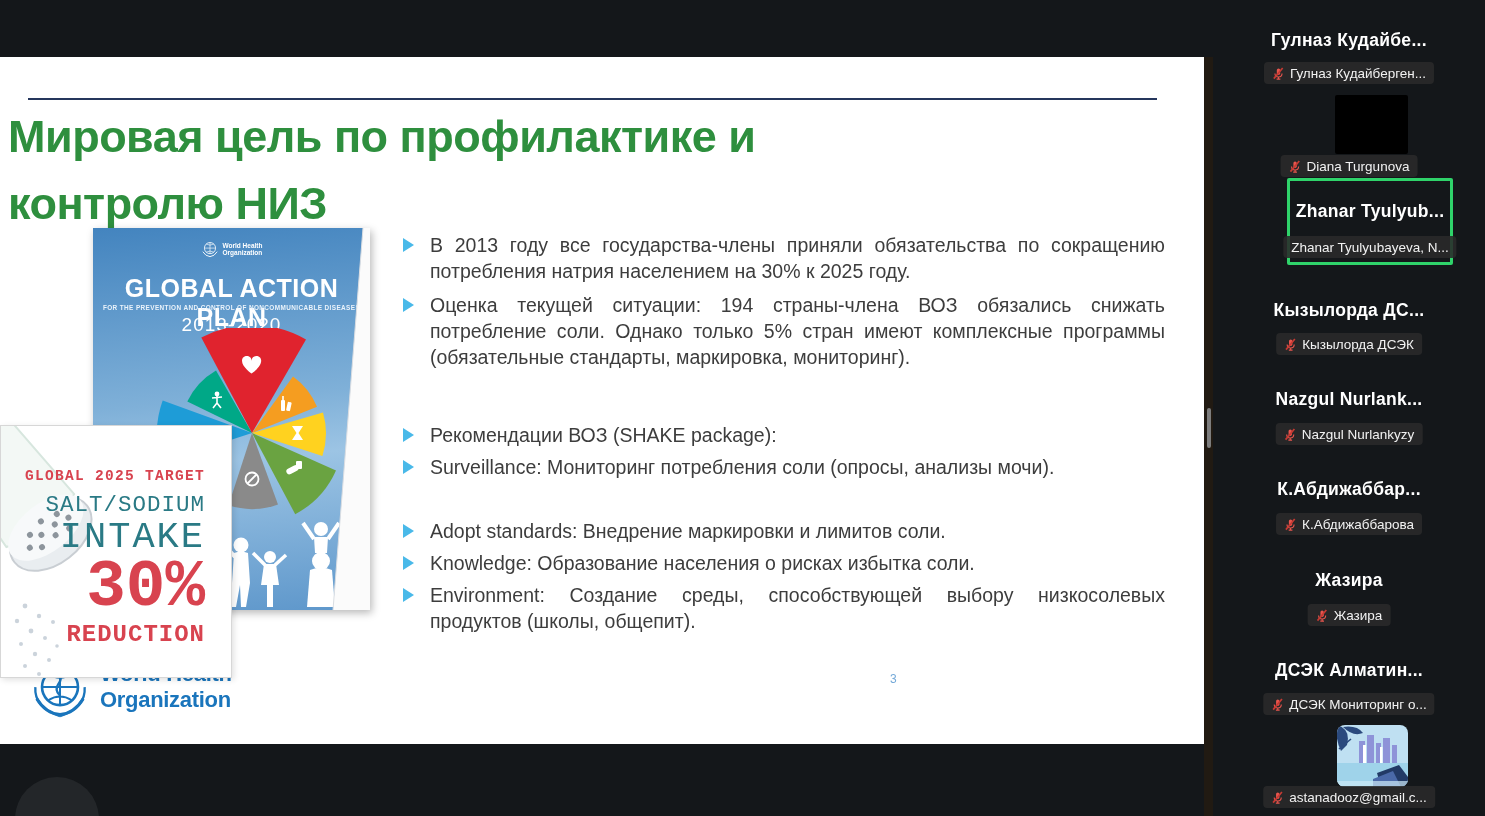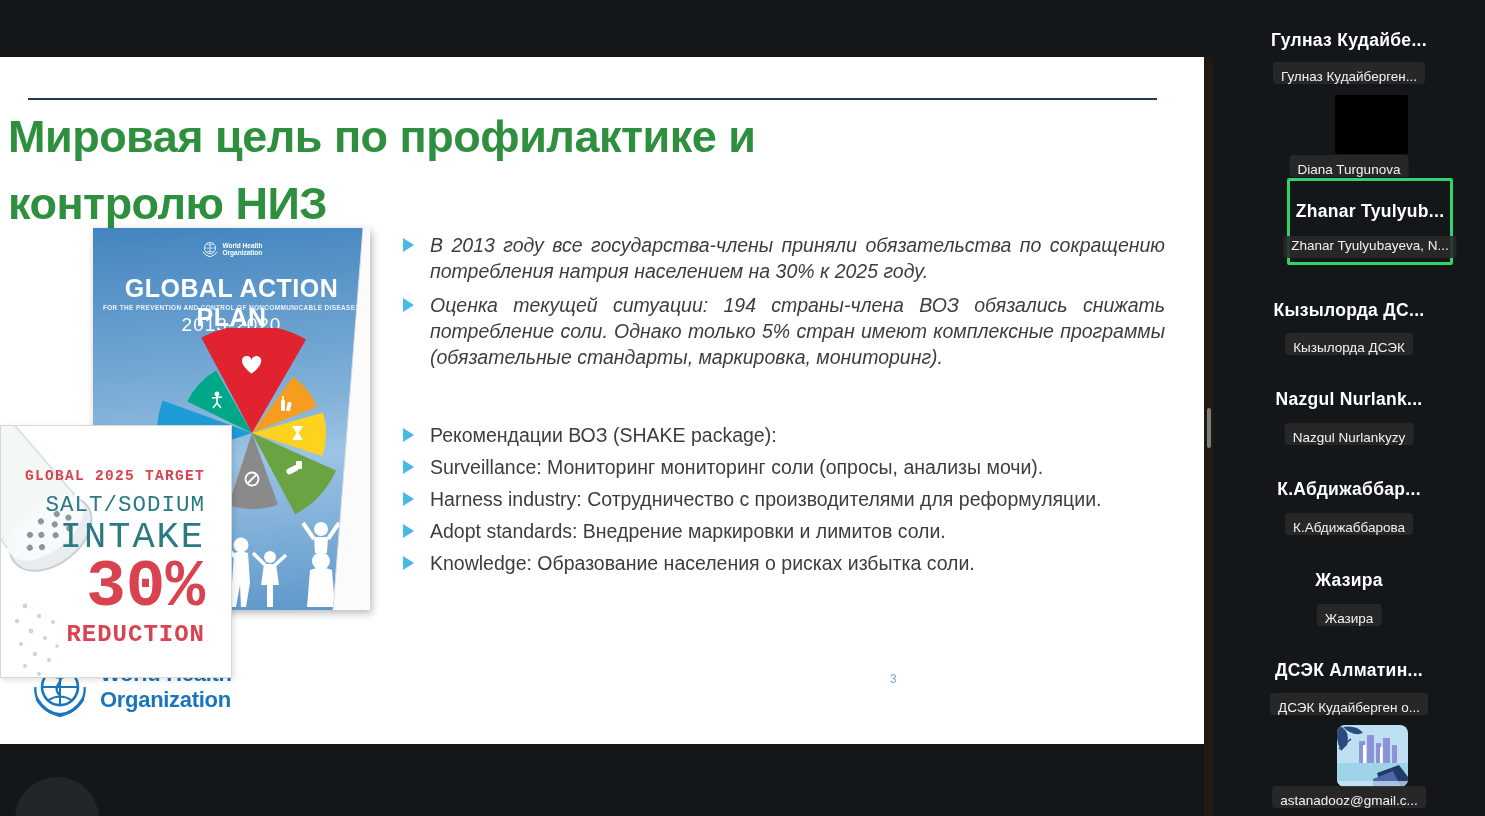--- a/index.html
+++ b/index.html
@@ -23,21 +23,21 @@
                font-size:25px;font-weight:bold;letter-spacing:.5px;}
   .cover-sub{position:absolute;left:0;top:76px;width:100%;text-align:center;color:#eaf3fb;
              font-size:6.4px;letter-spacing:.4px;font-weight:bold;}
   .cover-years{position:absolute;left:0;top:86px;width:100%;text-align:center;color:#fff;
                font-size:19px;font-weight:normal;letter-spacing:1px;}
   .page-curl{position:absolute;right:0;top:0;width:40px;height:100%;}
 
   
   .bullet{position:absolute;left:403px;width:762px;font-size:19.5px;color:#3d3d3d;line-height:26px;}
   .bullet .txt{display:block;margin-left:27px;}
-  .bullet.just .txt{text-align:justify;font-style:italic;}
+  .bullet.just .txt{text-align:justify;}
   .arrow{position:absolute;left:0;top:6px;width:0;height:0;border-left:11px solid #49b9e9;
          border-top:7px solid transparent;border-bottom:7px solid transparent;}
 
   
   .target-card{position:absolute;left:0;top:368px;width:232px;height:253px;background:#ffffff;
                border:1px solid #d7d7d7;box-shadow:2px 2px 6px rgba(0,0,0,.12);z-index:5;overflow:hidden;}
   .tc-text{position:absolute;right:26px;top:42px;text-align:right;font-family:Liberation Mono, monospace;}
   .tc-kicker{font-size:14.5px;font-weight:bold;color:#d8434f;letter-spacing:1.3px;}
   .tc-line1{font-size:22.5px;color:#2a7a85;letter-spacing:1px;margin-top:8px;}
   .tc-line2{font-size:37px;color:#2a7a85;letter-spacing:2px;line-height:38px;}
@@ -49,21 +49,21 @@
   .who-footer-text{color:#1a75bc;font-weight:bold;font-size:22px;line-height:26px;letter-spacing:-0.3px;}
   .page-num{position:absolute;left:890px;top:615px;font-size:12px;color:#74a9d8;}
 
   
   .gap-strip{position:absolute;left:1204px;top:57px;width:9px;height:759px;background:#211a12;}
   .scroll-thumb{position:absolute;left:1207px;top:408px;width:4px;height:40px;background:#7d7d7d;border-radius:2px;}
   .sidebar{position:absolute;left:1213px;top:0;width:272px;height:816px;}
   .p-name{position:absolute;left:0;width:100%;text-align:center;color:#fff;font-weight:bold;
           font-size:17.5px;letter-spacing:.3px;white-space:nowrap;}
   .chip{position:absolute;left:50%;transform:translateX(-50%);display:flex;align-items:center;gap:5px;
-        background:rgba(42,42,42,.88);border-radius:4px;padding:2px 8px;height:22px;white-space:nowrap;flex-direction:column;}
+        background:rgba(42,42,42,.88);border-radius:4px;padding:2px 8px;height:22px;white-space:nowrap;}
   .chip-label{color:#f2f2f2;font-size:13.5px;}
   .video-black{position:absolute;left:122px;top:95px;width:73px;height:59px;background:#000;border-radius:2px;}
   .active-tile{position:absolute;left:74px;top:178px;width:166px;height:87px;border:3px solid #2fd36a;border-radius:2px;}
   .active-tile .p-name{top:20px;}
   .active-tile .chip{bottom:4px;}
   .avatar{position:absolute;left:124px;top:725px;width:71px;height:62px;border-radius:8px;overflow:hidden;}
   .corner-circle{position:absolute;left:15px;top:777px;width:84px;height:84px;border-radius:50%;background:#232629;}
 </style>
 </head>
 <body>
@@ -166,33 +166,33 @@
     <div class="bullet just" style="top:235px">
       <span class="arrow"></span>
       <span class="txt">Оценка текущей ситуации: 194 страны-члена ВОЗ обязались снижать потребление соли. Однако только 5% стран имеют комплексные программы (обязательные стандарты, маркировка, мониторинг).</span>
     </div>
     <div class="bullet" style="top:365px">
       <span class="arrow"></span>
       <span class="txt">Рекомендации ВОЗ (SHAKE package):</span>
     </div>
     <div class="bullet" style="top:397px">
       <span class="arrow"></span>
-      <span class="txt">Surveillance: Мониторинг мониторинг соли (опросы, анализы мочи).</span>
-    </div>
-    <div class="bullet" style="top:429px">
-      <span class="arrow"></span>
-      <span class="txt">Harness industry: Сотрудничество с производителями для реформуляции.</span>
+      <span class="txt">Surveillance: Мониторинг потребления соли (опросы, анализы мочи).</span>
     </div>
     <div class="bullet" style="top:461px">
       <span class="arrow"></span>
       <span class="txt">Adopt standards: Внедрение маркировки и лимитов соли.</span>
     </div>
     <div class="bullet" style="top:493px">
       <span class="arrow"></span>
       <span class="txt">Knowledge: Образование населения о рисках избытка соли.</span>
+    </div>
+    <div class="bullet just" style="top:525px">
+      <span class="arrow"></span>
+      <span class="txt">Environment: Создание среды, способствующей выбору низкосолевых продуктов (школы, общепит).</span>
     </div>
 
     <div class="who-footer">
       <svg width="64" height="58" viewBox="0 0 20 20">
         <circle cx="10" cy="9" r="6.2" fill="none" stroke="#1a75bc" stroke-width="0.9"></circle>
         <path d="M10 2.8 V15.2 M4 9 H16 M6 4.5 Q10 7 14 4.5 M6 13.5 Q10 11 14 13.5" fill="none" stroke="#1a75bc" stroke-width="0.7"></path>
         <path d="M9.4,4 Q11,6 9.4,8 Q8,10 10,12" fill="none" stroke="#1a75bc" stroke-width="0.8"></path>
         <path d="M2 13 Q5 18 10 18.5 M18 13 Q15 18 10 18.5" fill="none" stroke="#1a75bc" stroke-width="1.1"></path>
         <path d="M1.5 9 Q1 16 10 19 M18.5 9 Q19 16 10 19" fill="none" stroke="#1a75bc" stroke-width="0.8"></path>
       </svg>
@@ -333,21 +333,21 @@
     </div>
 
     <div>
       <div class="p-name" style="top:660px">ДСЭК  Алматин...</div>
       <div class="chip" style="top:693px">
         <svg width="13" height="13" viewBox="0 0 14 14">
           <rect x="5.2" y="1.5" width="3.6" height="7" rx="1.8" fill="#e8564e"></rect>
           <path d="M3.2,7 a3.8,3.8 0 0 0 7.6,0 M7,10.8 V13 M5,13 H9" fill="none" stroke="#e8564e" stroke-width="1.2"></path>
           <line x1="2" y1="12.5" x2="11.5" y2="1" stroke="#c73a33" stroke-width="1.8"></line>
         </svg>
-        <span class="chip-label">ДСЭК Кудайберген о...</span>
+        <span class="chip-label">ДСЭК Мониторинг о...</span>
       </div>
     </div>
 
     <div>
       <div class="avatar">
         <svg width="71" height="62" viewBox="0 0 71 62">
           <rect width="71" height="62" fill="#bfe0f2"></rect>
           <rect y="38" width="71" height="24" fill="#9fd3ea"></rect>
           <g fill="#8e93d8">
             <rect x="22" y="16" width="6" height="22"></rect>

